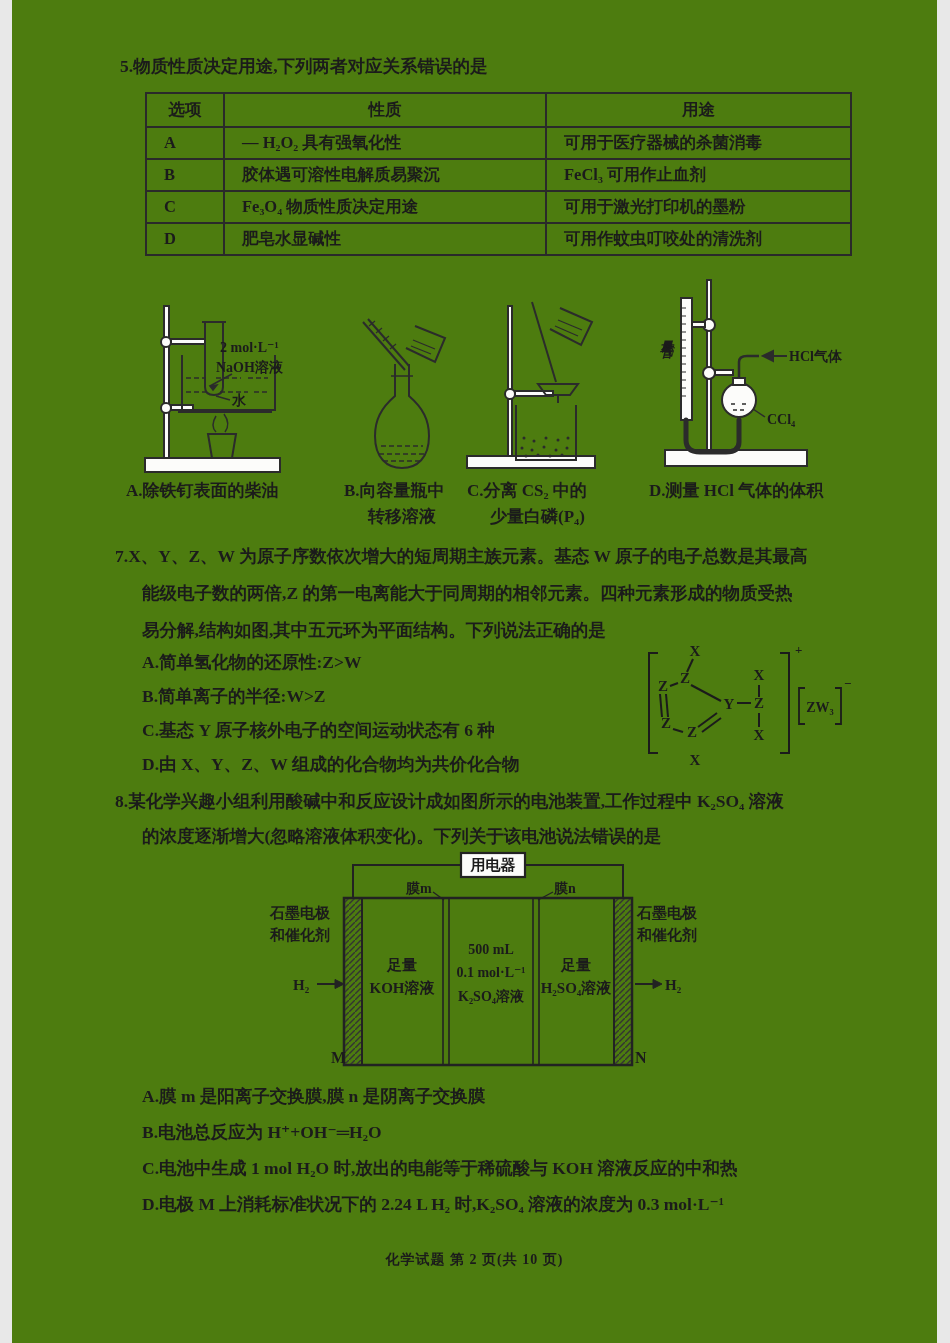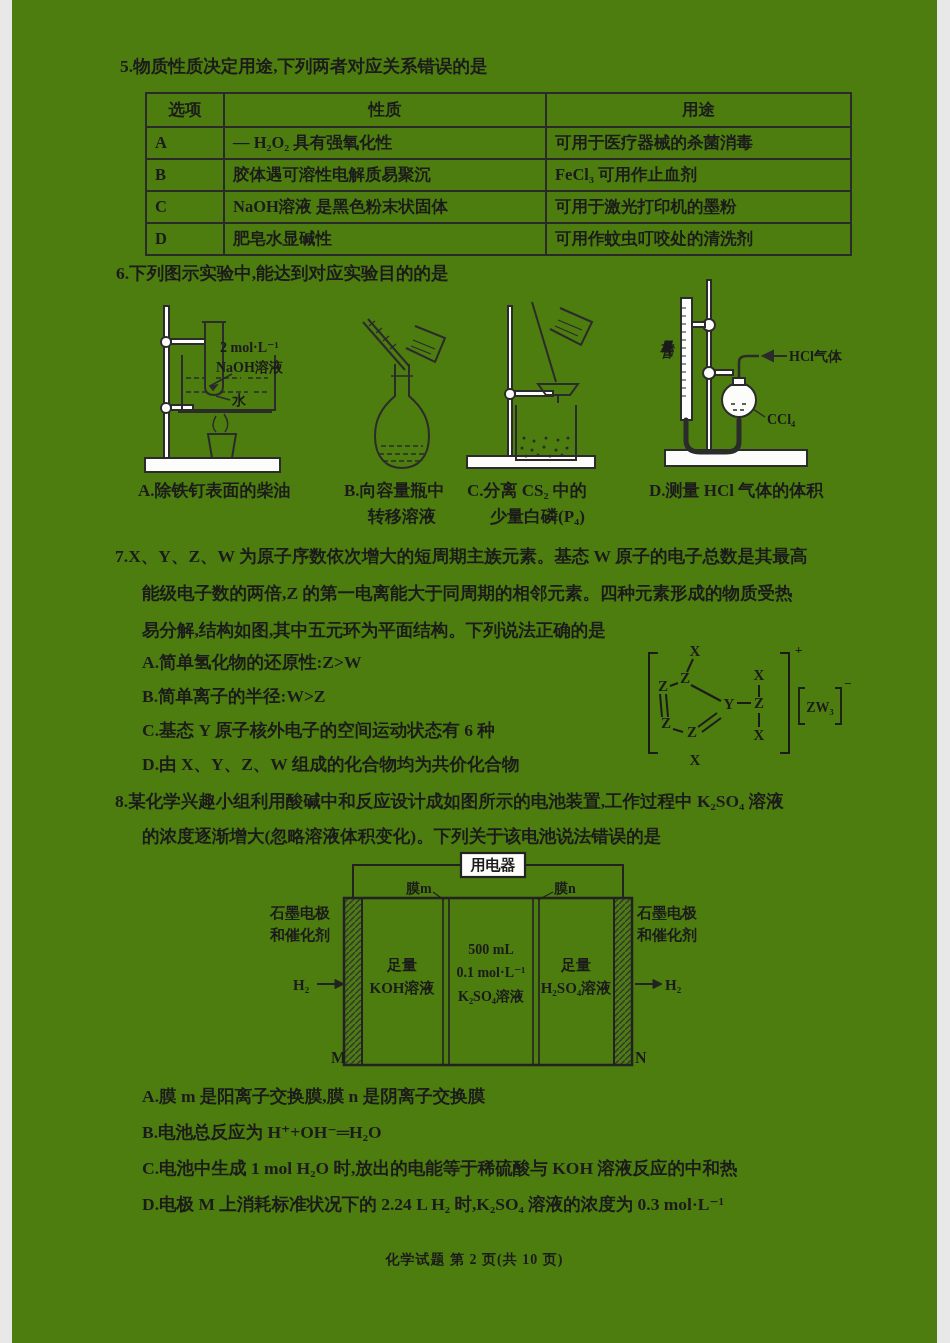--- a/index.html
+++ b/index.html
@@ -3,21 +3,21 @@
 <meta charset="utf-8">
 <style>
   html,body{margin:0;padding:0;background:#e8e8e8;}
   .page{position:relative;width:925px;height:1343px;background:#4d7c0f;overflow:hidden;
         font-family:"Liberation Serif","DejaVu Serif",serif;color:#1b1b1b;font-weight:600;margin-left:12px;}
   .t{position:absolute;white-space:pre;font-size:17.5px;line-height:1.2;}
   .cap{font-size:17px;}
   
   .qtable{position:absolute;left:133px;top:92px;border-collapse:collapse;table-layout:fixed;}
   .qtable td,.qtable th{border:2px solid #2a2a2a;vertical-align:middle;
-        font-size:16.5px;font-weight:600;padding:0 8px;white-space:nowrap;}
+        font-size:16.5px;font-weight:600;padding:0 17px;white-space:nowrap;}
   .qtable th{height:32px;}
   .qtable td{height:30px;}
   .col-opt{width:78px;} .col-prop{width:322px;} .col-use{width:305px;}
   svg{position:absolute;overflow:visible;}
   svg text{font-family:"Liberation Serif","DejaVu Serif",serif;font-weight:600;fill:#1b1b1b;}
   .vlabel{position:absolute;writing-mode:vertical-rl;font-size:13px;letter-spacing:3px;font-style:italic;}
   .footer{position:absolute;left:0;right:0;top:1251px;text-align:center;font-size:14px;letter-spacing:1px;}
 </style>
 </head>
 <body>
@@ -43,32 +43,31 @@
       <td>— H₂O₂ 具有强氧化性</td>
       <td>可用于医疗器械的杀菌消毒</td>
     </tr>
     <tr>
       <td>B</td>
       <td>胶体遇可溶性电解质易聚沉</td>
       <td>FeCl₃ 可用作止血剂</td>
     </tr>
     <tr>
       <td>C</td>
-      <td>NaOH溶液 是黑色粉末状固体</td>
+      <td>Fe₃O₄ 物质性质决定用途</td>
       <td>可用于激光打印机的墨粉</td>
     </tr>
     <tr>
       <td>D</td>
       <td>肥皂水显碱性</td>
       <td>可用作蚊虫叮咬处的清洗剂</td>
     </tr>
   </tbody>
     </table>
 
-  <div class="t" style="left:104px;top:263px;">6.下列图示实验中,能达到对应实验目的的是</div>
 
   <svg style="left:108px;top:300px;" width="230" height="185" viewBox="0 0 230 185">
     <g stroke="#2b2b2b" stroke-width="2" fill="none">
       <path d="M25 158 h135 v14 h-135 z" fill="#fcfcfa"></path>
       <rect x="44" y="6" width="5" height="152" fill="#fcfcfa"></rect>
       <circle cx="46" cy="42" r="5" fill="#fcfcfa"></circle>
       <rect x="51" y="39" width="34" height="5" fill="#fcfcfa"></rect>
       <circle cx="46" cy="108" r="5" fill="#fcfcfa"></circle>
       <rect x="51" y="105" width="22" height="5" fill="#fcfcfa"></rect>
       <line x1="58" y1="112" x2="152" y2="112"></line>
@@ -85,21 +84,21 @@
     </g>
     <g stroke="#2b2b2b" stroke-width="1.5">
       <line x1="112" y1="74" x2="90" y2="86"></line>
       <path d="M90 86 l7 -1 -4 5 z" fill="#2b2b2b"></path>
       <line x1="110" y1="100" x2="96" y2="96"></line>
     </g>
     <text x="100" y="52" font-size="14">2 mol·L⁻¹</text>
     <text x="96" y="72" font-size="14">NaOH溶液</text>
     <text x="112" y="105" font-size="14">水</text>
   </svg>
-  <div class="t cap" style="left:126px;top:481px;">A.除铁钉表面的柴油</div>
+  <div class="t cap" style="left:114px;top:481px;">A.除铁钉表面的柴油</div>
 
   <svg style="left:333px;top:318px;" width="115" height="165" viewBox="0 0 115 165">
     <g stroke="#2b2b2b" stroke-width="2" fill="none">
 
       <line x1="18" y1="4" x2="60" y2="52"></line>
       <line x1="23" y1="1" x2="64" y2="48"></line>
       <path d="M24 8 l6 -5 M31 15 l6 -5 M38 23 l6 -5 M45 31 l6 -5" stroke-width="1.2"></path>
 
       <path d="M70 8 L100 20 L90 44 L61 30"></path>
       <path d="M68 22 l22 9 M66 28 l20 8" stroke-width="1.2"></path>

